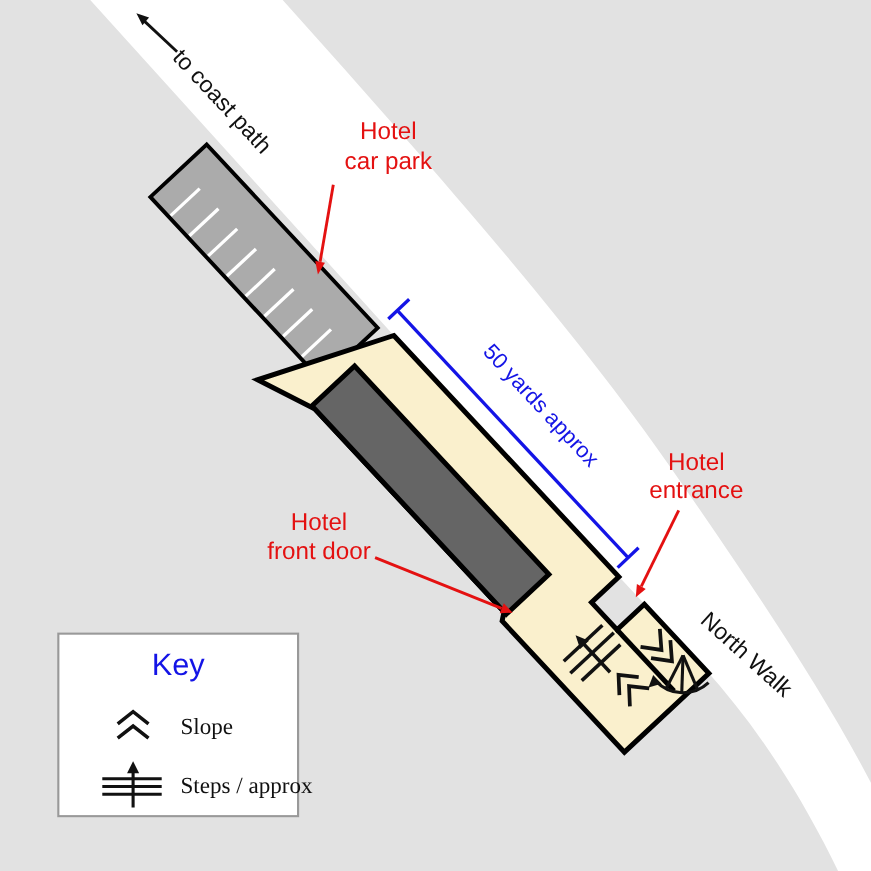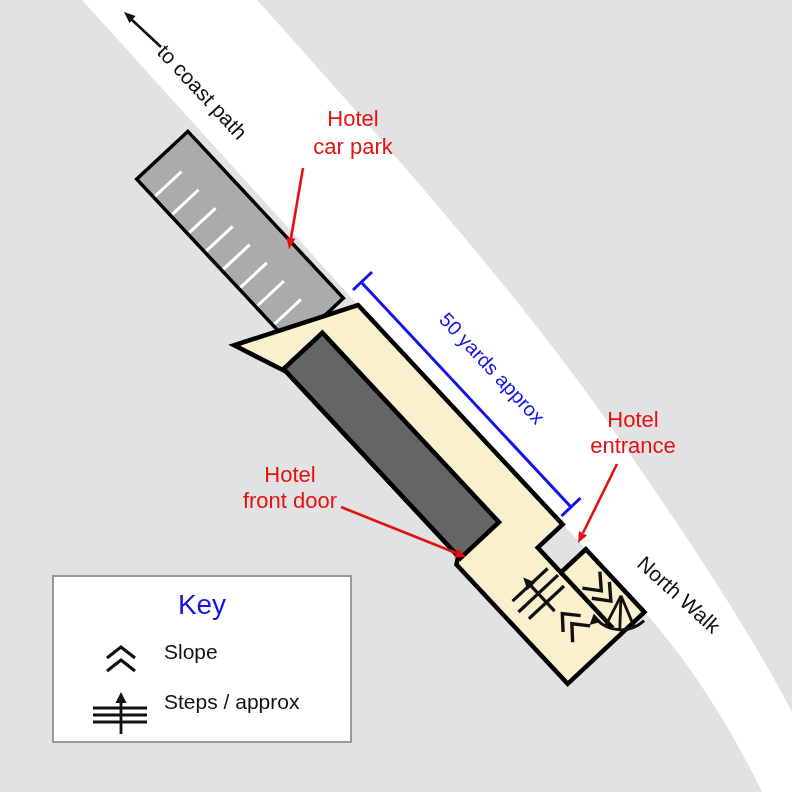--- a/index.html
+++ b/index.html
@@ -11,27 +11,27 @@
   body{
     width:792px;height:792px;background:var(--c-background);
     font-family:"Liberation Sans", sans-serif;position:relative;overflow:hidden;
   }
   #stage{position:absolute;left:0;top:0;width:792px;height:792px;}
   svg text{font-family:"Liberation Sans", sans-serif;}
   .street-name{font-size:21px;fill:#111111;}
   .red-label{font-size:22px;fill:var(--c-label-red);}
   .measure-text{font-size:20px;fill:var(--c-measure-blue);}
   .key-box{
-    position:absolute;left:52px;top:575px;width:300px;height:168px;
+    position:absolute;left:52px;top:575px;width:220px;height:168px;
     background:#ffffff;border:2px solid var(--c-key-border);box-sizing:border-box;
   }
   .key-title{
     text-align:center;margin-top:12px;font-size:28px;color:var(--c-measure-blue);
   }
-  .key-row{position:absolute;left:0;width:100%;display:flex;}
+  .key-row{position:absolute;left:0;width:100%;display:flex;align-items:center;font-family:Liberation Serif, serif;}
   .key-row-1{top:640px;height:40px;}
   .key-row-2{top:690px;height:48px;}
   .key-icon-cell{width:74px;margin-left:32px;display:flex;justify-content:center;align-items:center;}
   .key-label{font-size:21px;color:#111111;margin-left:6px;}
   .key-row{left:52px;width:256px;}
 </style>
 </head>
 <body>
 
 <div id="stage">

